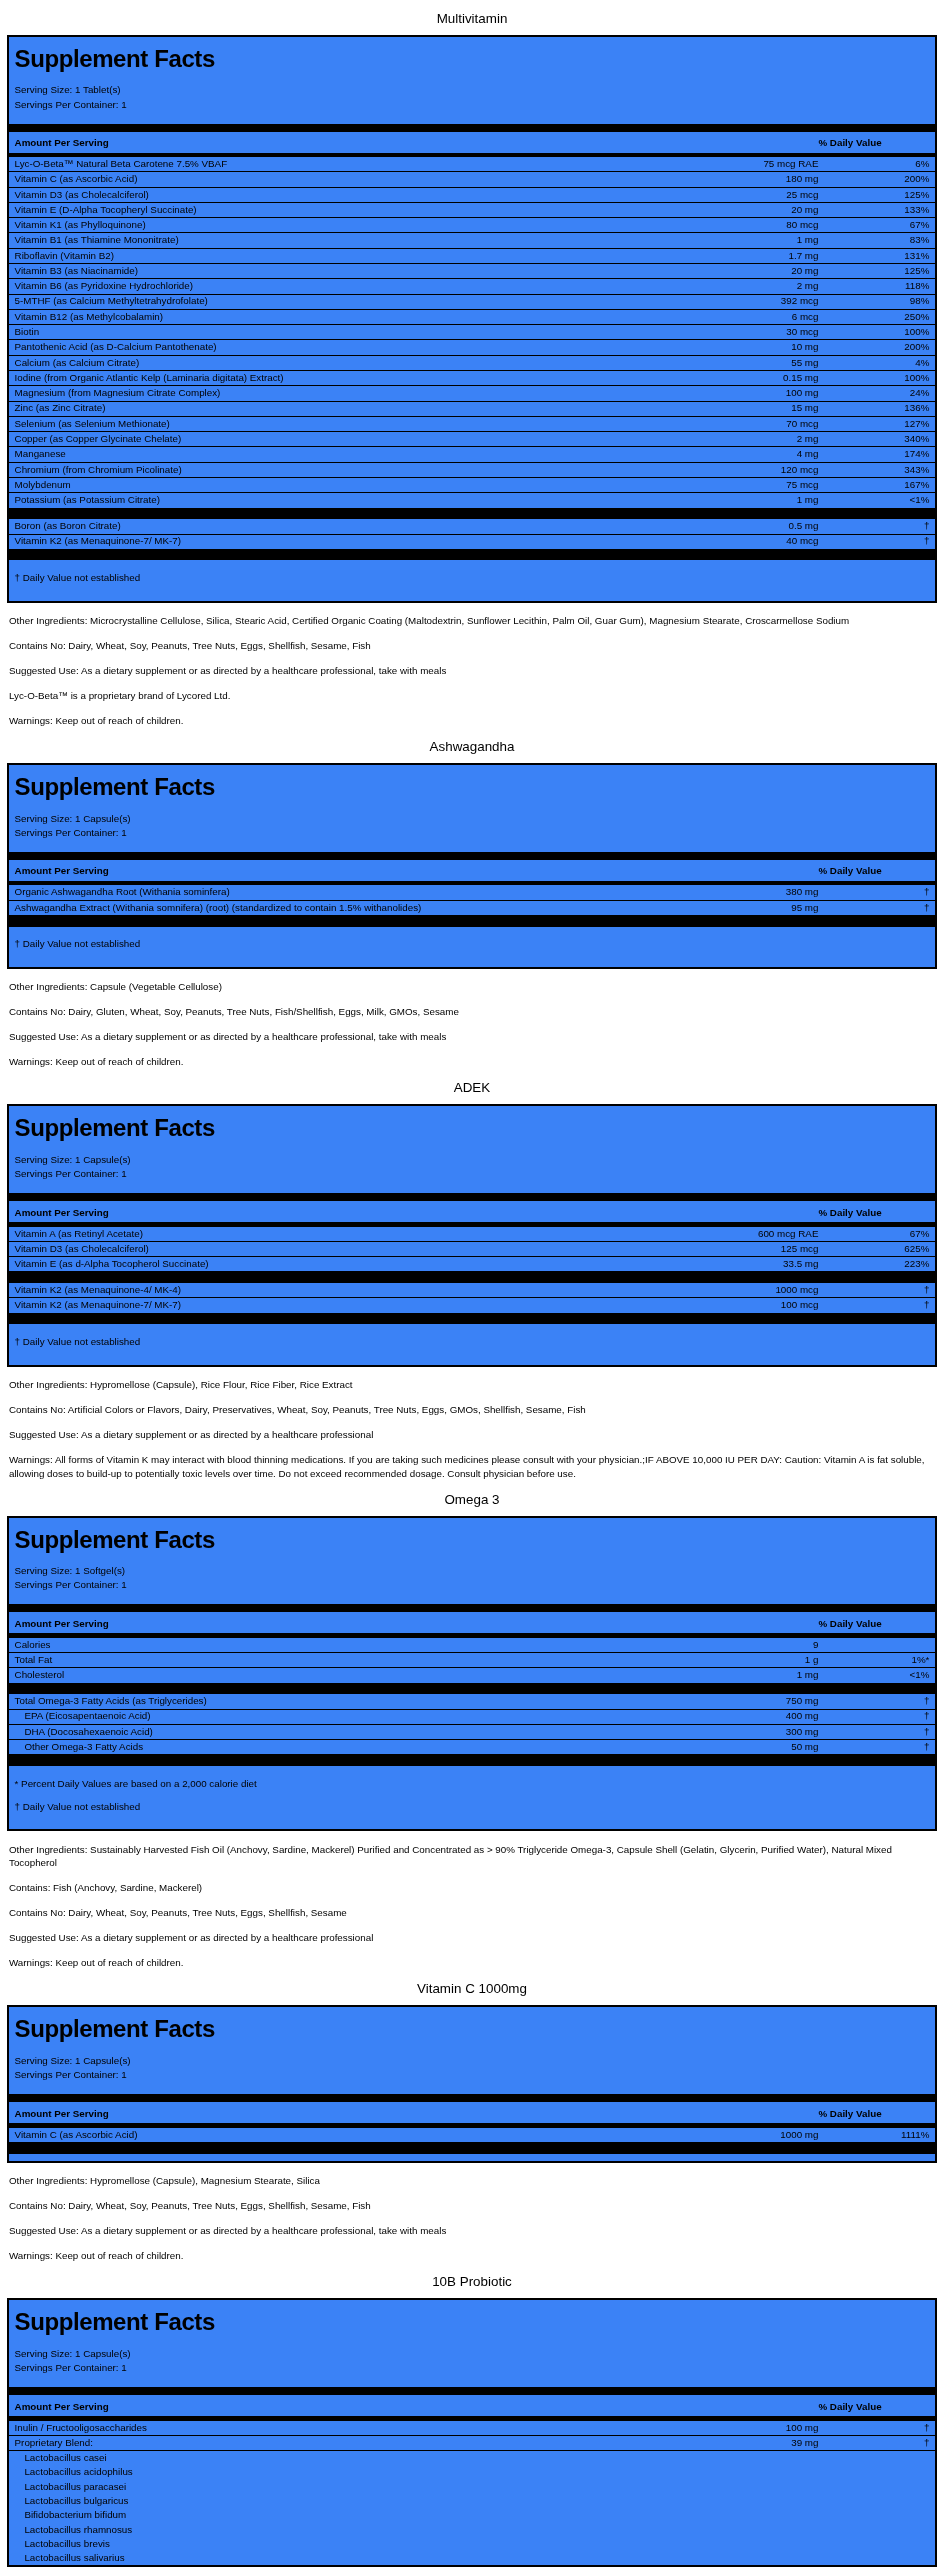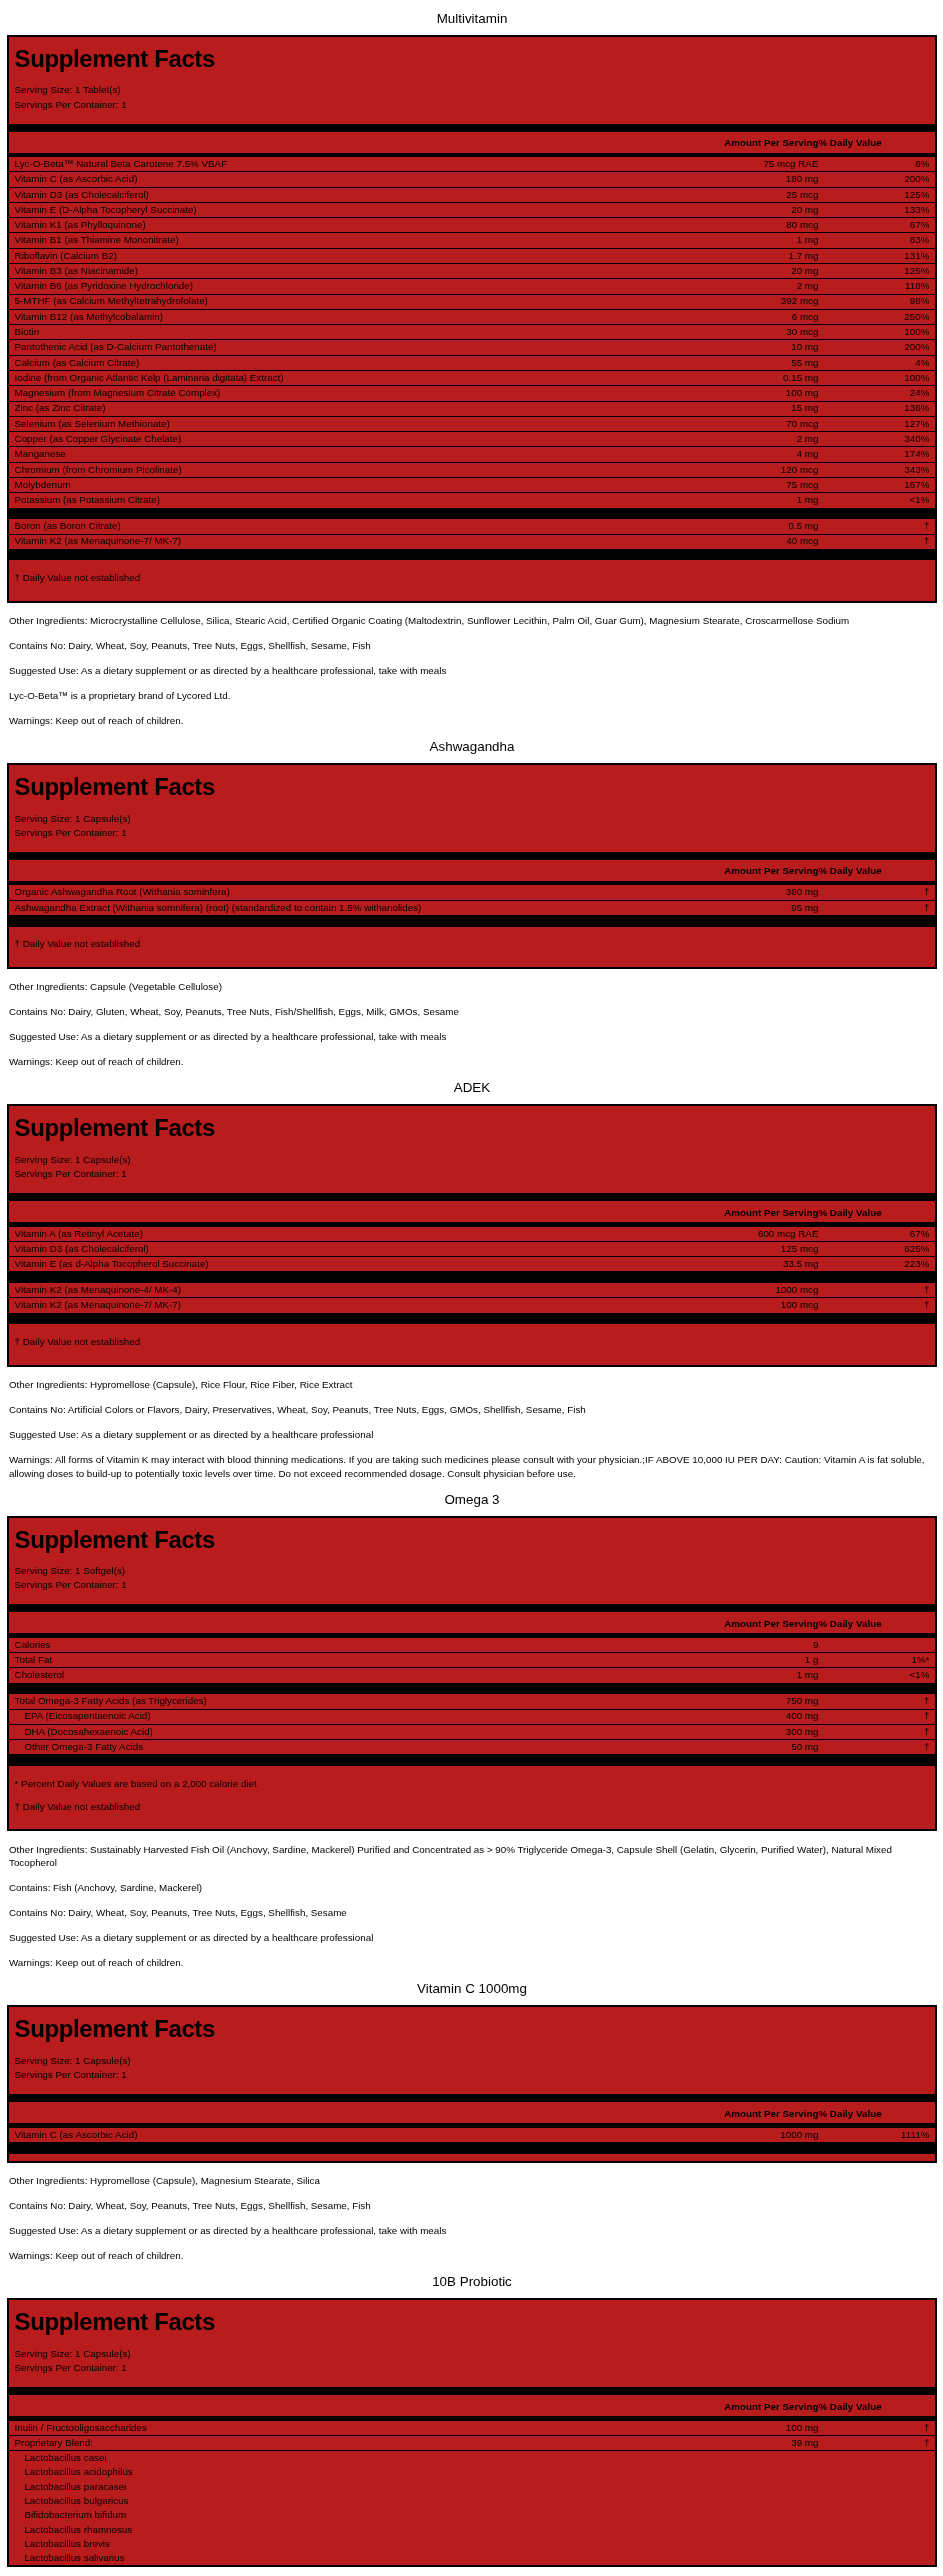--- a/index.html
+++ b/index.html
@@ -14,21 +14,21 @@
 
   .section-title {
     text-align: center;
     font-size: 13.4px;
     line-height: 16px;
     margin: 9px 0 8px 0;
   }
 
   .panel {
     border: 2.7px solid #000;
-    background: #b91c1c;
+    background: #3b82f6;
   }
   .panel-heading {
     font-size: 24px;
     font-weight: bold;
     letter-spacing: -0.4px;
     padding: 8px 5.4px 10.7px 5.4px;
   }
   .serving-line {
     font-size: 9.8px;
     line-height: 14.3px;
@@ -40,21 +40,21 @@
   .bar-med { height: 4.5px; }
   .bar-sep { height: 10.7px; }
 
   .hdr-row {
     display: flex;
     align-items: center;
     font-size: 9.8px;
     font-weight: bold;
     padding: 5.4px 5.4px 4.5px 5.4px;
   }
-  .hdr-amount { flex: 1; text-align: right; }
+  .hdr-amount { flex: 1; }
   .hdr-dv { width: 111px; }
 
   .row {
     display: flex;
     align-items: center;
     font-size: 9.8px;
     line-height: 12.5px;
     padding: 0.9px 5.4px;
     border-bottom: 0.9px solid #000;
   }
@@ -116,21 +116,21 @@
           <div class="cell-name">Vitamin K1 (as Phylloquinone)</div>
           <div class="cell-amount">80 mcg</div>
           <div class="cell-dv">67%</div>
         </div>
         <div class="row">
           <div class="cell-name">Vitamin B1 (as Thiamine Mononitrate)</div>
           <div class="cell-amount">1 mg</div>
           <div class="cell-dv">83%</div>
         </div>
         <div class="row">
-          <div class="cell-name">Riboflavin (Calcium B2)</div>
+          <div class="cell-name">Riboflavin (Vitamin B2)</div>
           <div class="cell-amount">1.7 mg</div>
           <div class="cell-dv">131%</div>
         </div>
         <div class="row">
           <div class="cell-name">Vitamin B3 (as Niacinamide)</div>
           <div class="cell-amount">20 mg</div>
           <div class="cell-dv">125%</div>
         </div>
         <div class="row">
           <div class="cell-name">Vitamin B6 (as Pyridoxine Hydrochloride)</div>

